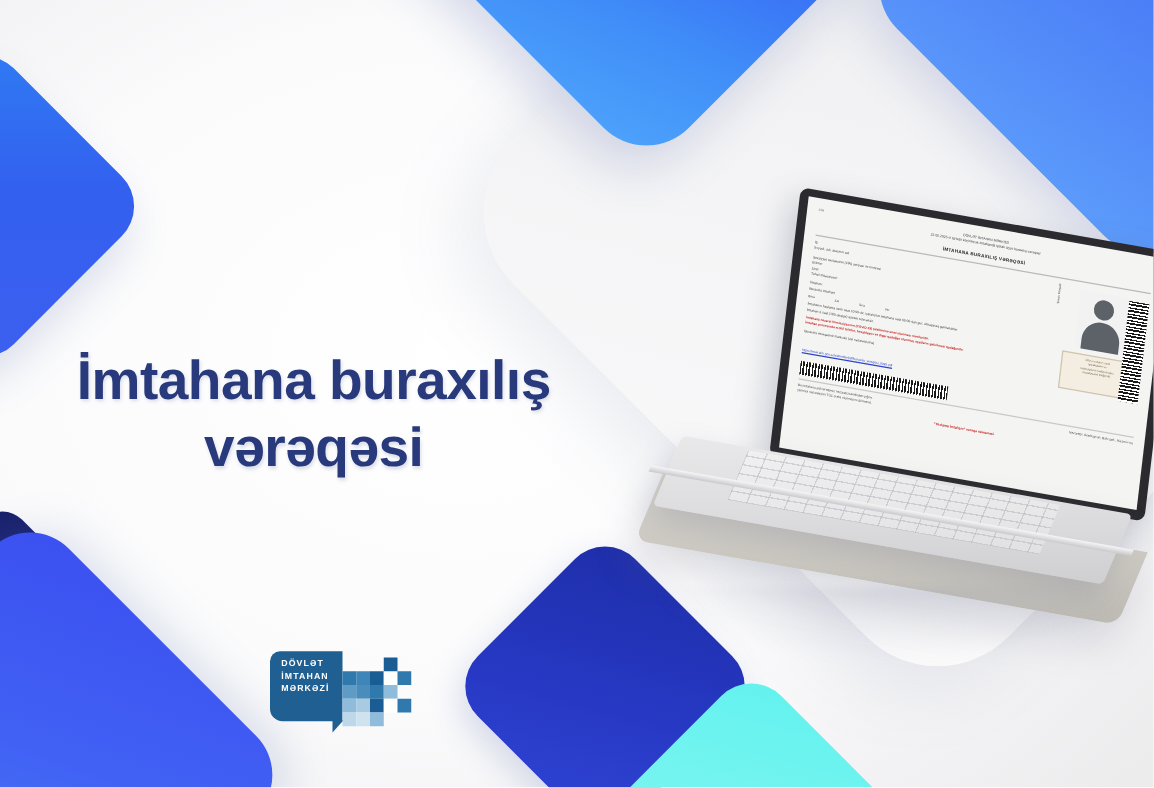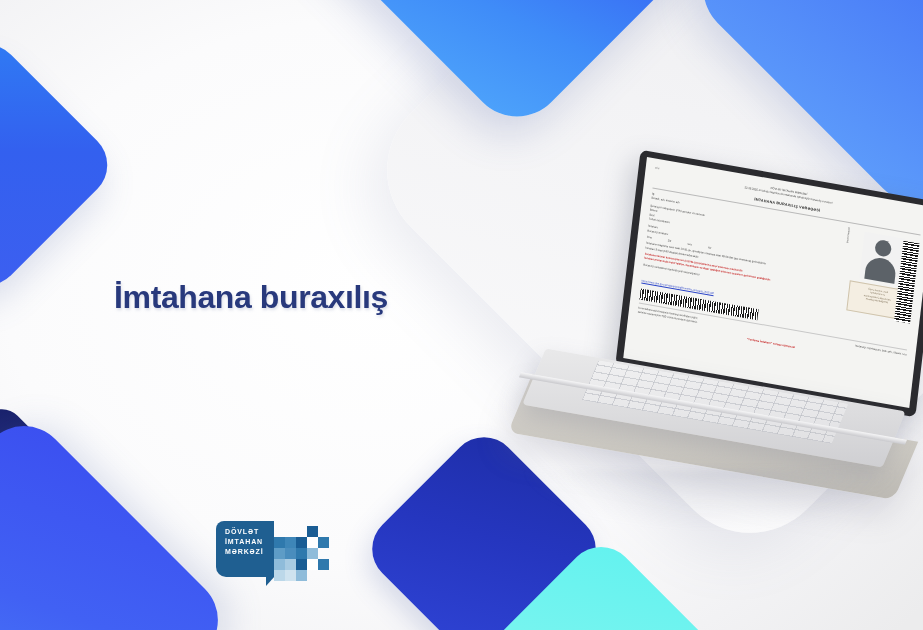--- a/index.html
+++ b/index.html
@@ -71,21 +71,21 @@
   #swoosh{
     left:470px;top:-110px;width:560px;height:560px;
     background:linear-gradient(150deg,#ebebee 0%,#f3f3f5 45%,#fafafb 100%);
     border-radius:80px;transform:rotate(45deg);
     box-shadow:0 24px 60px rgba(120,130,160,.14);
   }
 
   
   #headline{
     position:absolute;left:36px;top:278px;width:430px;
-    color:#28397c;font-weight:bold;font-size:32px;line-height:1.22;
+    color:#28397c;font-weight:bold;font-size:44px;line-height:1.22;
     letter-spacing:-.4px;text-align:center;
     text-shadow:1px 2px 3px rgba(120,130,170,.25);
   }
   #headline .l2{display:block;}
 
   
   #logo{position:absolute;left:216px;top:515px;width:120px;height:70px;}
   #logo .book{
     position:absolute;left:0;top:6px;width:58px;height:56px;
     background:#1f5f91;
@@ -215,20 +215,21 @@
   <div class="dia" id="d-topleft"></div>
   <div class="dia" id="d-topbig"></div>
   <div class="dia" id="d-topright"></div>
   <div class="dia" id="d-navy"></div>
   <div class="dia" id="d-leftbig"></div>
   <div class="dia" id="d-midnavy"></div>
   <div class="dia" id="d-cyan"></div>
 
   <div id="headline">
     <span>İmtahana buraxılış</span>
+    <span class="l2">vərəqəsi</span>
   </div>
 
   <div id="logo">
     <div class="book"></div>
     <div class="btxt">
       <div>DÖVLƏT</div>
       <div>İMTAHAN</div>
       <div>MƏRKƏZİ</div>
     </div>
     <div class="pix">

